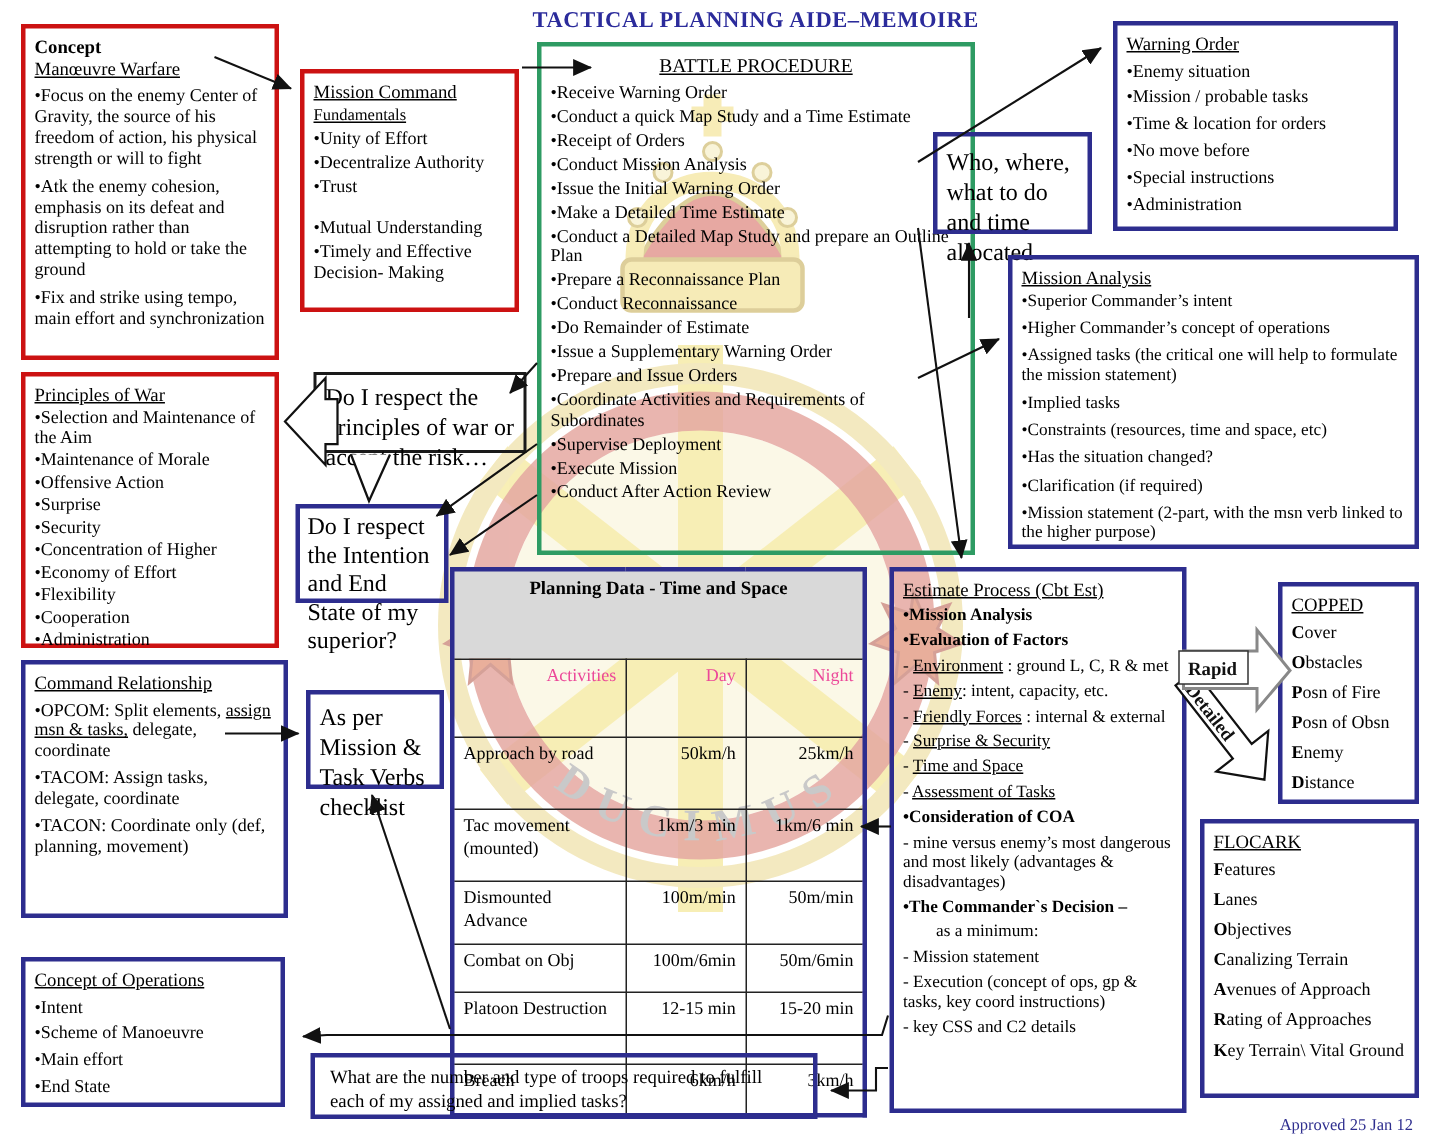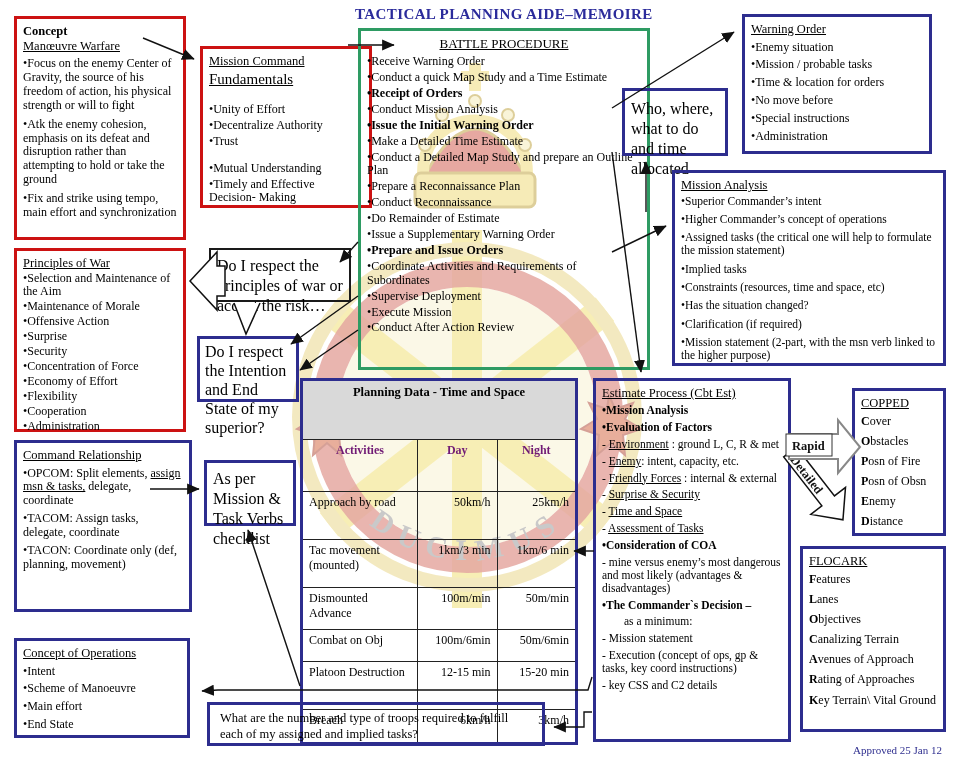--- a/index.html
+++ b/index.html
@@ -11,30 +11,30 @@
     padding-left:315px;font-size:15px;font-weight:bold;letter-spacing:.4px;color:#2b2b9b;z-index:3}
   .approved{position:absolute;right:18px;bottom:4px;font-size:11px;color:#2f2f8f;z-index:3}
 
   .box{position:absolute;padding:5px 6px;font-size:12px;line-height:1.16;z-index:2;background:transparent}
   .b-red{border:3px solid #cc1212}
   .b-navy{border:3px solid #2d2d8e}
   .b-black{border:2px solid #1a1a1a}
   .b-green{border:3px solid #2e9b63}
 
   .bt{font-weight:normal;text-decoration:underline;font-size:12.5px;margin-bottom:4px}
-  .bt2{text-decoration:underline;font-size:15px;margin-bottom:15px}
+  .bt2{text-decoration:underline;font-size:11px;margin-bottom:3px}
   .bi{margin-bottom:5px}
   .bi::before{content:"•"}
   .tight .bi{margin-bottom:1px}
   .med .bi{margin-bottom:4px}
   .u{text-decoration:underline}
   .center{text-align:center}
 
   .battle .bi{margin-bottom:2px}
-  .battle .bold{font-weight:bold}
+  .battle .bold{font-weight:normal}
 
   .plain{font-size:16px;line-height:1.25}
 
   .fl .it{margin-bottom:7px;line-height:1.1}
   .fl .it::first-letter{font-weight:bold}
 
   .est{font-size:11.5px;line-height:1.12}
   .est .ln{margin-bottom:4px}
   .est .eb{font-weight:bold}
   .est .eb::before{content:"•";font-weight:bold}
@@ -42,21 +42,21 @@
   .est .ind{padding-left:22px}
 
   .ma{font-size:11.5px}
   .ma .bi{margin-bottom:5px}
 
   table.ptable{position:absolute;left:300px;top:378px;width:278px;height:367px;z-index:2;
     border-collapse:collapse;font-size:12px;background:transparent}
   table.ptable td,table.ptable th{border:1.5px solid #222;padding:3px 6px;vertical-align:top;text-align:left}
   table.ptable{border:3px solid #2d2d8e}
   table.ptable .ttl{background:#d9d9d9;font-weight:bold;text-align:center;font-size:12.5px;padding:4px}
-  table.ptable .ch{color:#701a75;font-weight:bold;text-align:center}
+  table.ptable .ch{color:#ec4899;font-weight:normal;text-align:right}
   table.ptable td.v{text-align:right;padding-left:10px}
 
   svg.overlay{position:absolute;left:0;top:0;z-index:4;pointer-events:none}
   svg.crest{position:absolute;left:265px;top:45px;z-index:0;pointer-events:none}
 </style>
 </head>
 <body>
 
 <svg class="crest" width="420" height="640" viewBox="0 0 420 640">
   <g opacity="0.48">
@@ -102,21 +102,21 @@
   <div class="bi">Fix  and strike using tempo, main  effort and synchronization</div>
 </div>
 
 <div class="box b-red tight" style="left:14px;top:248px;width:172px;height:184px">
   <div class="bt" style="margin-bottom:1px">Principles of War</div>
   <div class="bi">Selection and Maintenance of the Aim</div>
   <div class="bi">Maintenance of Morale</div>
   <div class="bi">Offensive Action</div>
   <div class="bi">Surprise</div>
   <div class="bi">Security</div>
-  <div class="bi">Concentration of Force</div>
+  <div class="bi">Concentration of Higher</div>
   <div class="bi">Economy of Effort</div>
   <div class="bi">Flexibility</div>
   <div class="bi">Cooperation</div>
   <div class="bi">Administration</div>
 </div>
 
 <div class="box b-navy med" style="left:14px;top:440px;width:178px;height:172px">
   <div class="bt">Command  Relationship</div>
   <div class="bi"><span>OPCOM:   Split elements, </span><span class="u">assign msn &amp; tasks,</span><span> delegate, coordinate</span></div>
   <div class="bi">TACOM:  Assign tasks, delegate, coordinate</div>
@@ -124,21 +124,21 @@
 </div>
 
 <div class="box b-navy med" style="left:14px;top:638px;width:176px;height:100px">
   <div class="bt">Concept  of Operations</div>
   <div class="bi">Intent</div>
   <div class="bi">Scheme  of Manoeuvre</div>
   <div class="bi">Main effort</div>
   <div class="bi">End State</div>
 </div>
 
-<div class="box b-red" style="left:200px;top:46px;width:172px;height:162px">
+<div class="box b-red" style="left:200px;top:46px;width:146px;height:162px">
   <div class="bt" style="margin-bottom:2px">Mission Command</div>
   <div class="bt2">Fundamentals</div>
   <div class="bi" style="margin-bottom:2px">Unity  of Effort</div>
   <div class="bi" style="margin-bottom:2px">Decentralize  Authority</div>
   <div class="bi" style="margin-bottom:13px">Trust</div>
   <div class="bi" style="margin-bottom:2px">Mutual Understanding</div>
   <div class="bi" style="margin-bottom:16px">Timely  and Effective Decision- Making</div>
 </div>
 
 <div class="box b-black plain" style="left:209px;top:248px;width:142px;height:54px;padding:6px">

